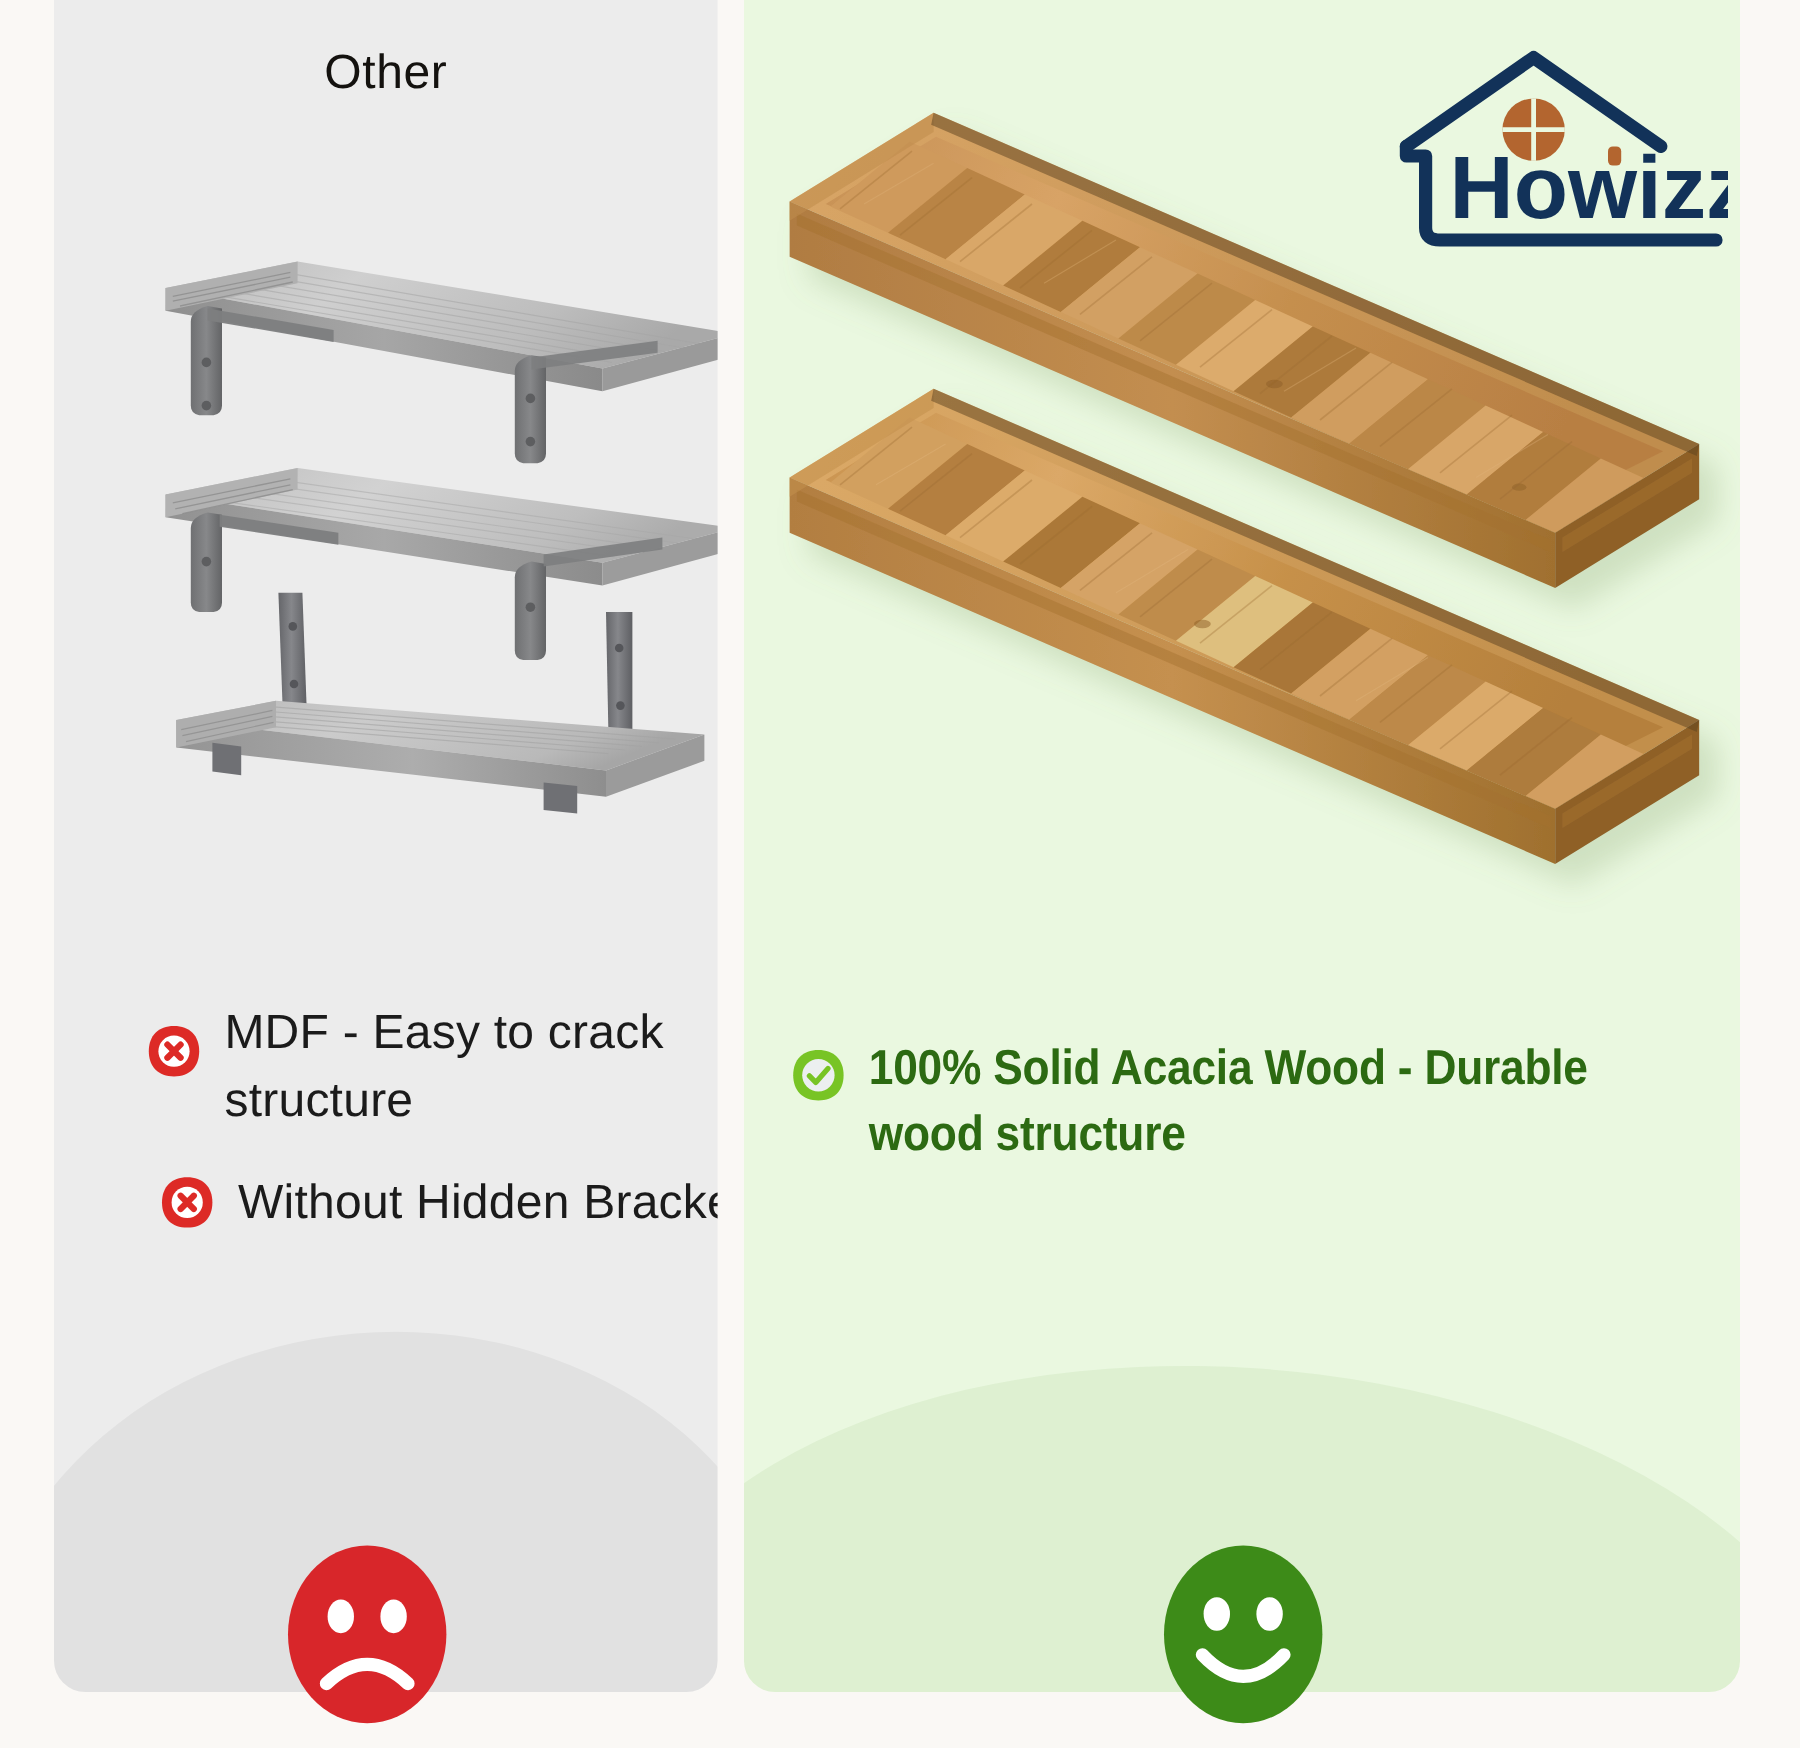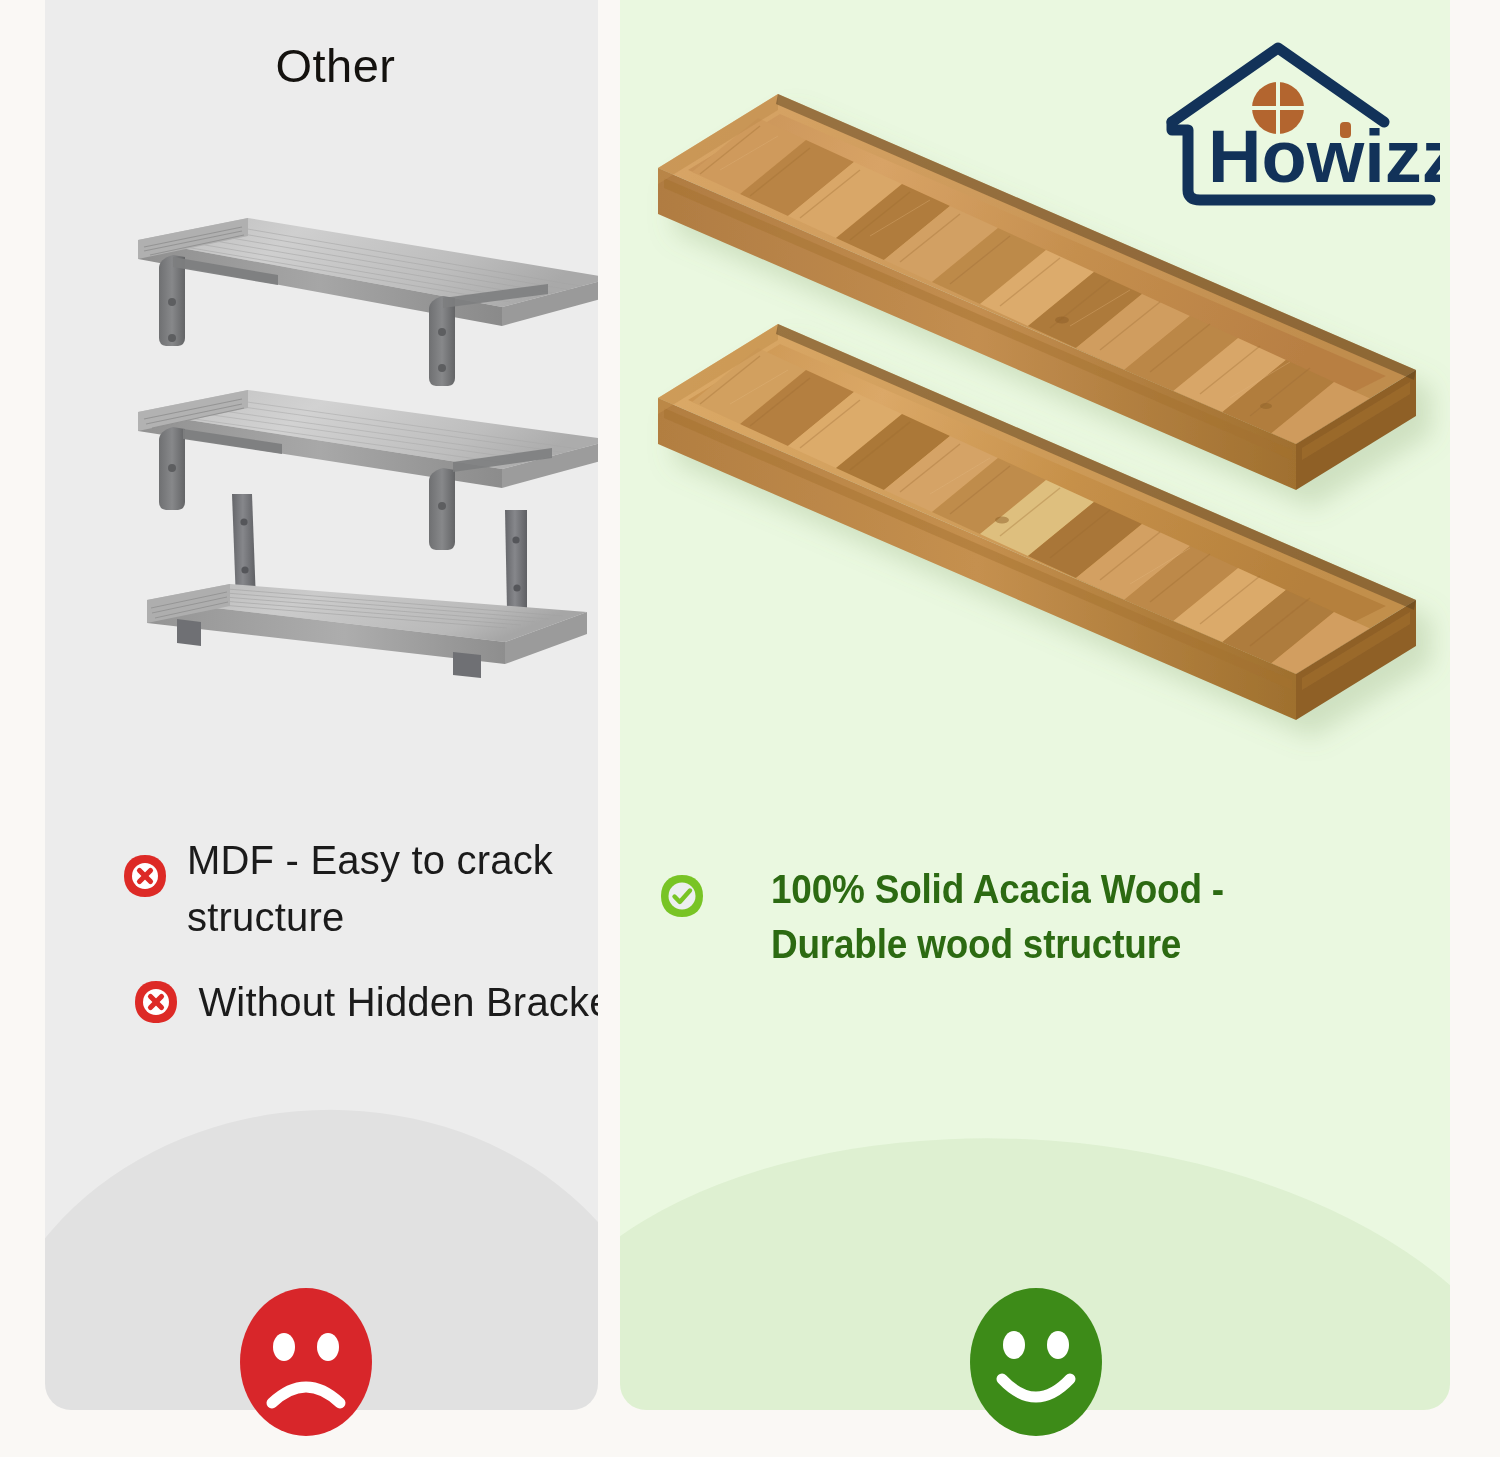--- a/index.html
+++ b/index.html
@@ -24,21 +24,21 @@
     position:absolute;left:-12%;width:124%;height:420px;bottom:-120px;
     border-radius:50% 50% 0 0 / 70% 70% 0 0;
     pointer-events:none;
   }
   #wave-other{background:rgba(0,0,0,0.045);transform:rotate(-2.5deg);}
   #wave-howizz{background:rgba(120,180,80,0.10);transform:rotate(4deg);bottom:-150px;}
 
   
   #other-title{
     position:absolute;left:0;top:68px;width:553px;text-align:center;
-    font-size:47px;font-weight:300;color:#14120f;letter-spacing:.5px;padding-left:14px;
+    font-size:40px;font-weight:300;color:#14120f;letter-spacing:.5px;
   }
 
   
   #brand-logo{position:absolute;left:1150px;top:30px;width:290px;height:180px;}
   #brand-logo svg{display:block;width:100%;height:100%;}
 
   
   .mdf{position:absolute;}
   .mdf svg{display:block;overflow:visible;}
 
@@ -46,21 +46,21 @@
   .woodshelf{position:absolute;}
   .woodshelf svg{display:block;overflow:visible;}
 
   
   .bullets{position:absolute;}
   #bullets-other{left:78px;top:862px;width:500px;}
   #bullets-howizz{left:660px;top:862px;width:770px;}
 
   .brow{display:flex;align-items:flex-start;}
   #bullets-other .brow{margin-bottom:28px;justify-content:flex-end;}
-  #bullets-howizz .brow{margin-bottom:56px;gap:47px;}
+  #bullets-howizz .brow{margin-bottom:56px;}
 
   .bicon{flex:0 0 auto;width:44px;height:44px;position:relative;}
   #bullets-other .bicon{margin-top:22px;margin-right:20px;}
   #bullets-howizz .bicon{margin-top:12px;margin-right:20px;}
   .bicon svg{display:block;width:100%;height:100%;}
 
   .btext-neg{
     font-size:40px;font-weight:300;line-height:1.42;color:#1b1b1b;
     letter-spacing:.2px;
   }

